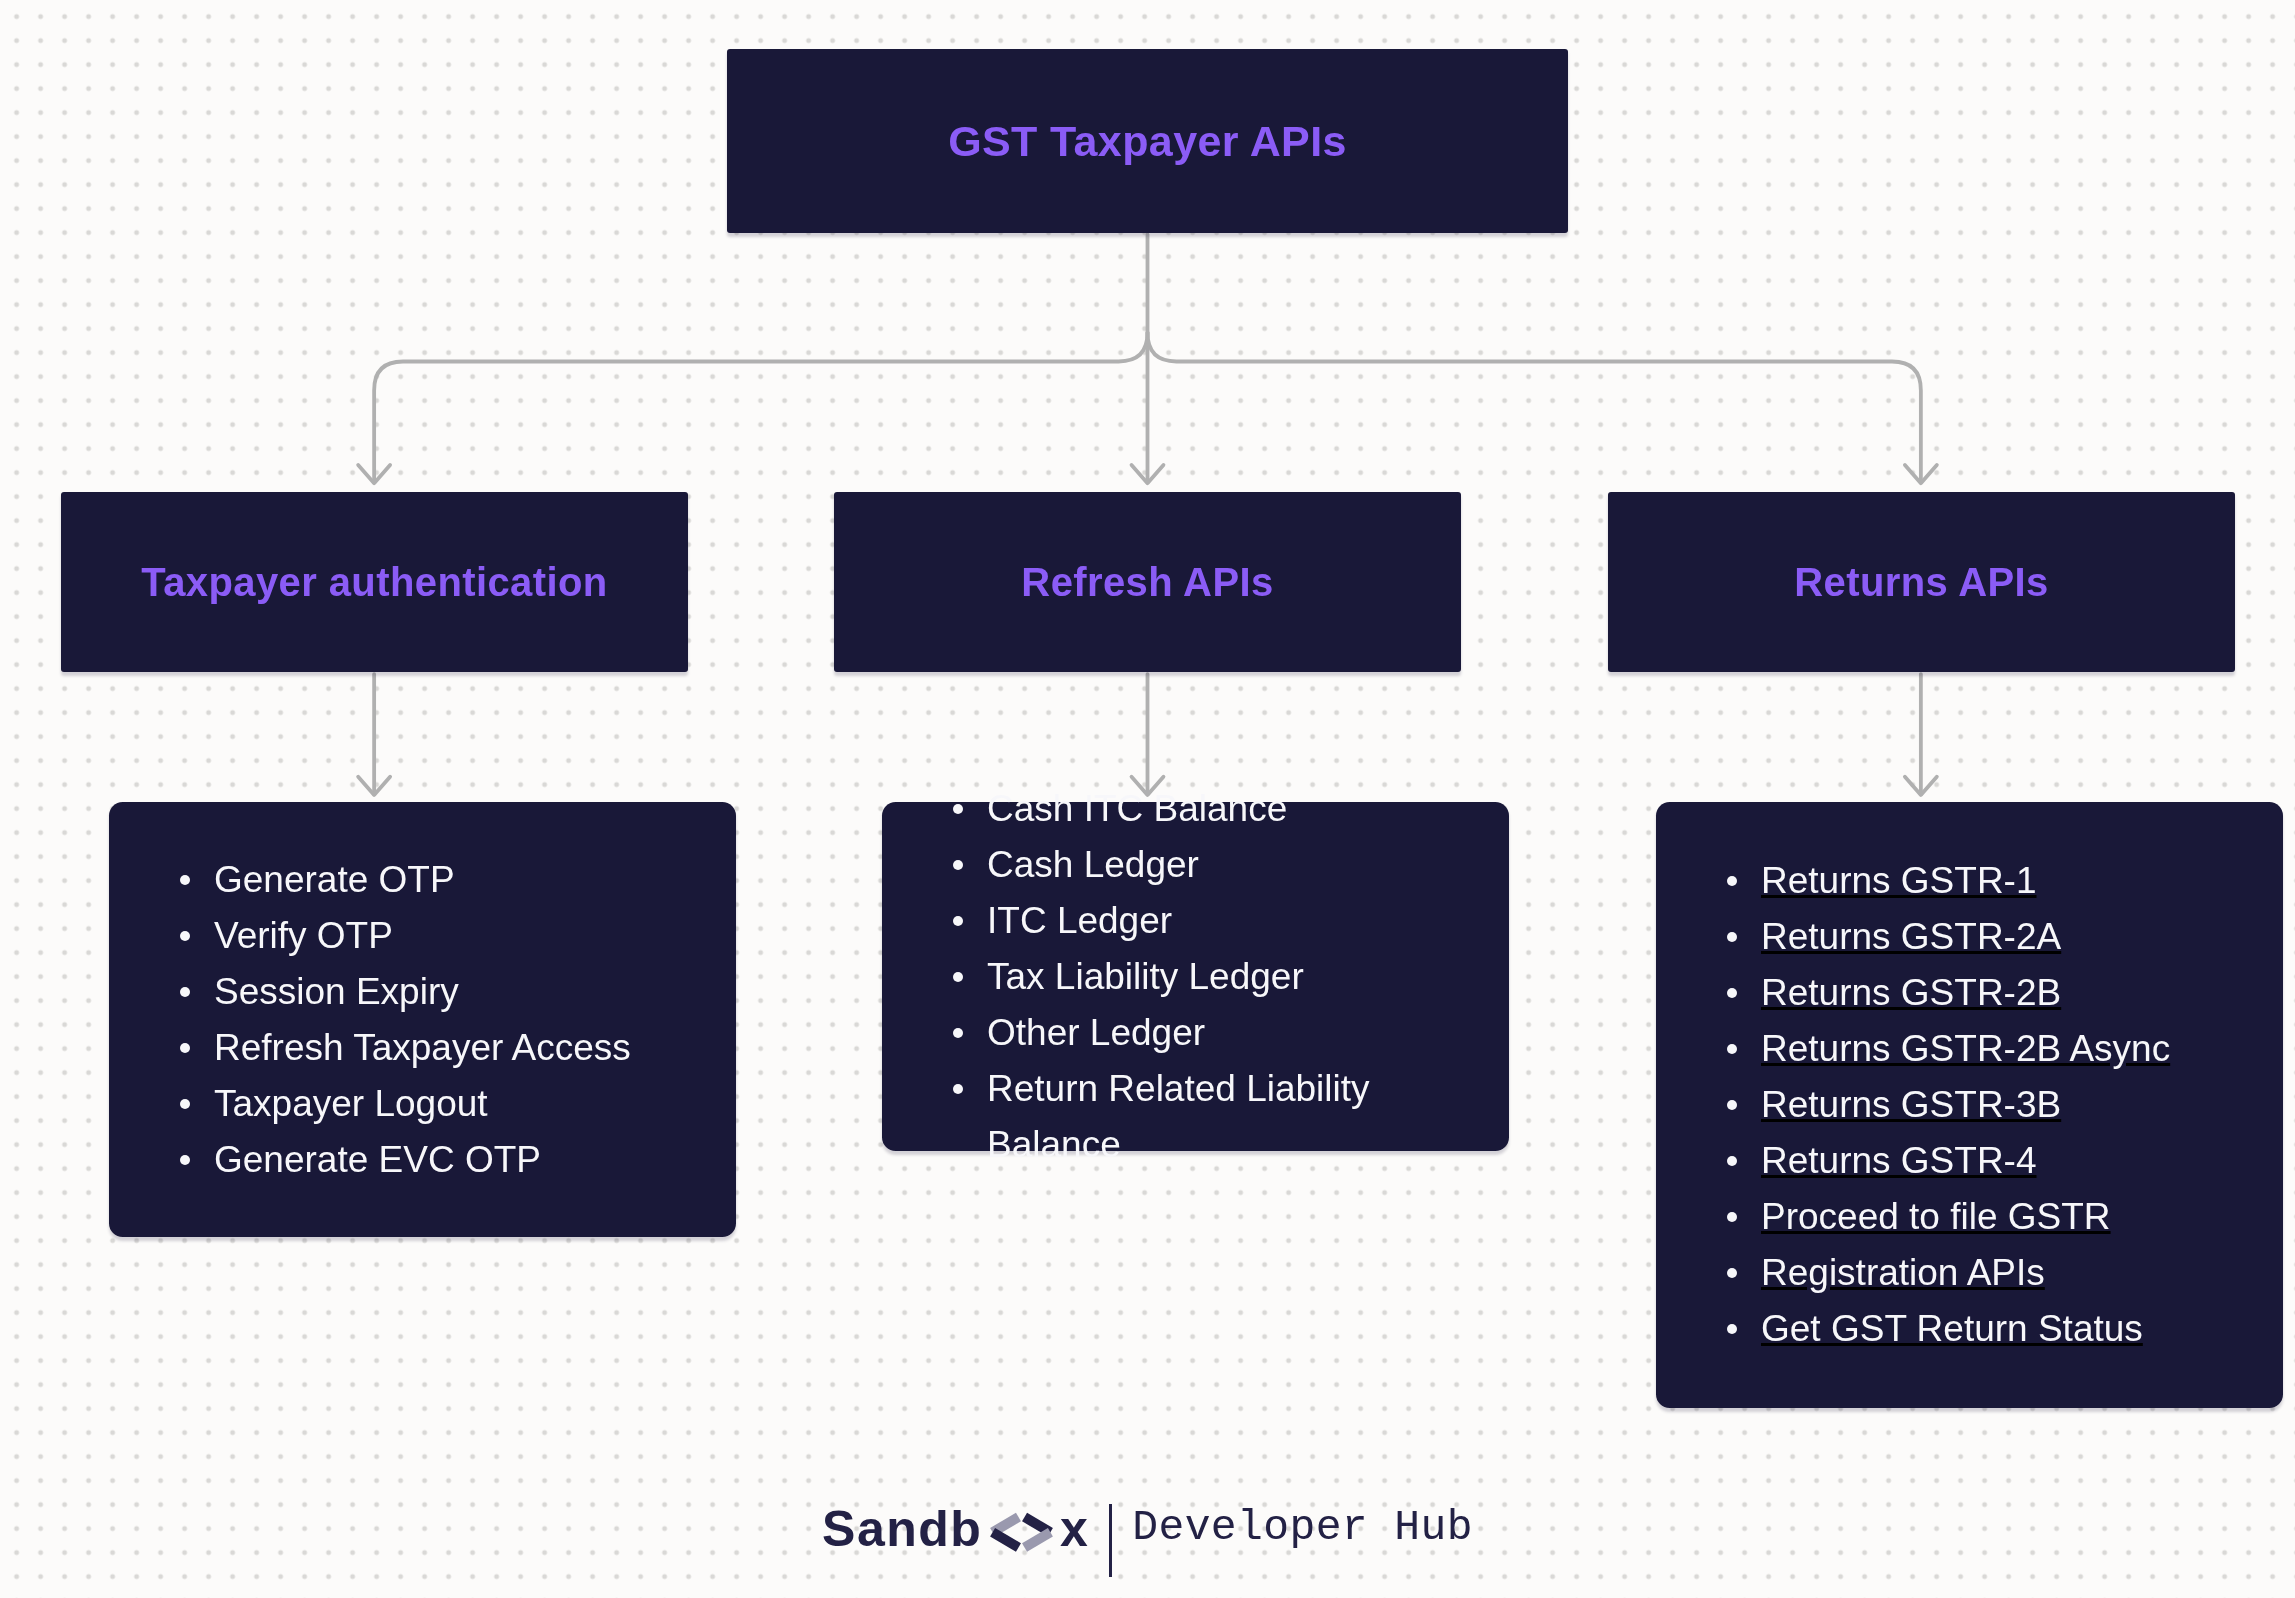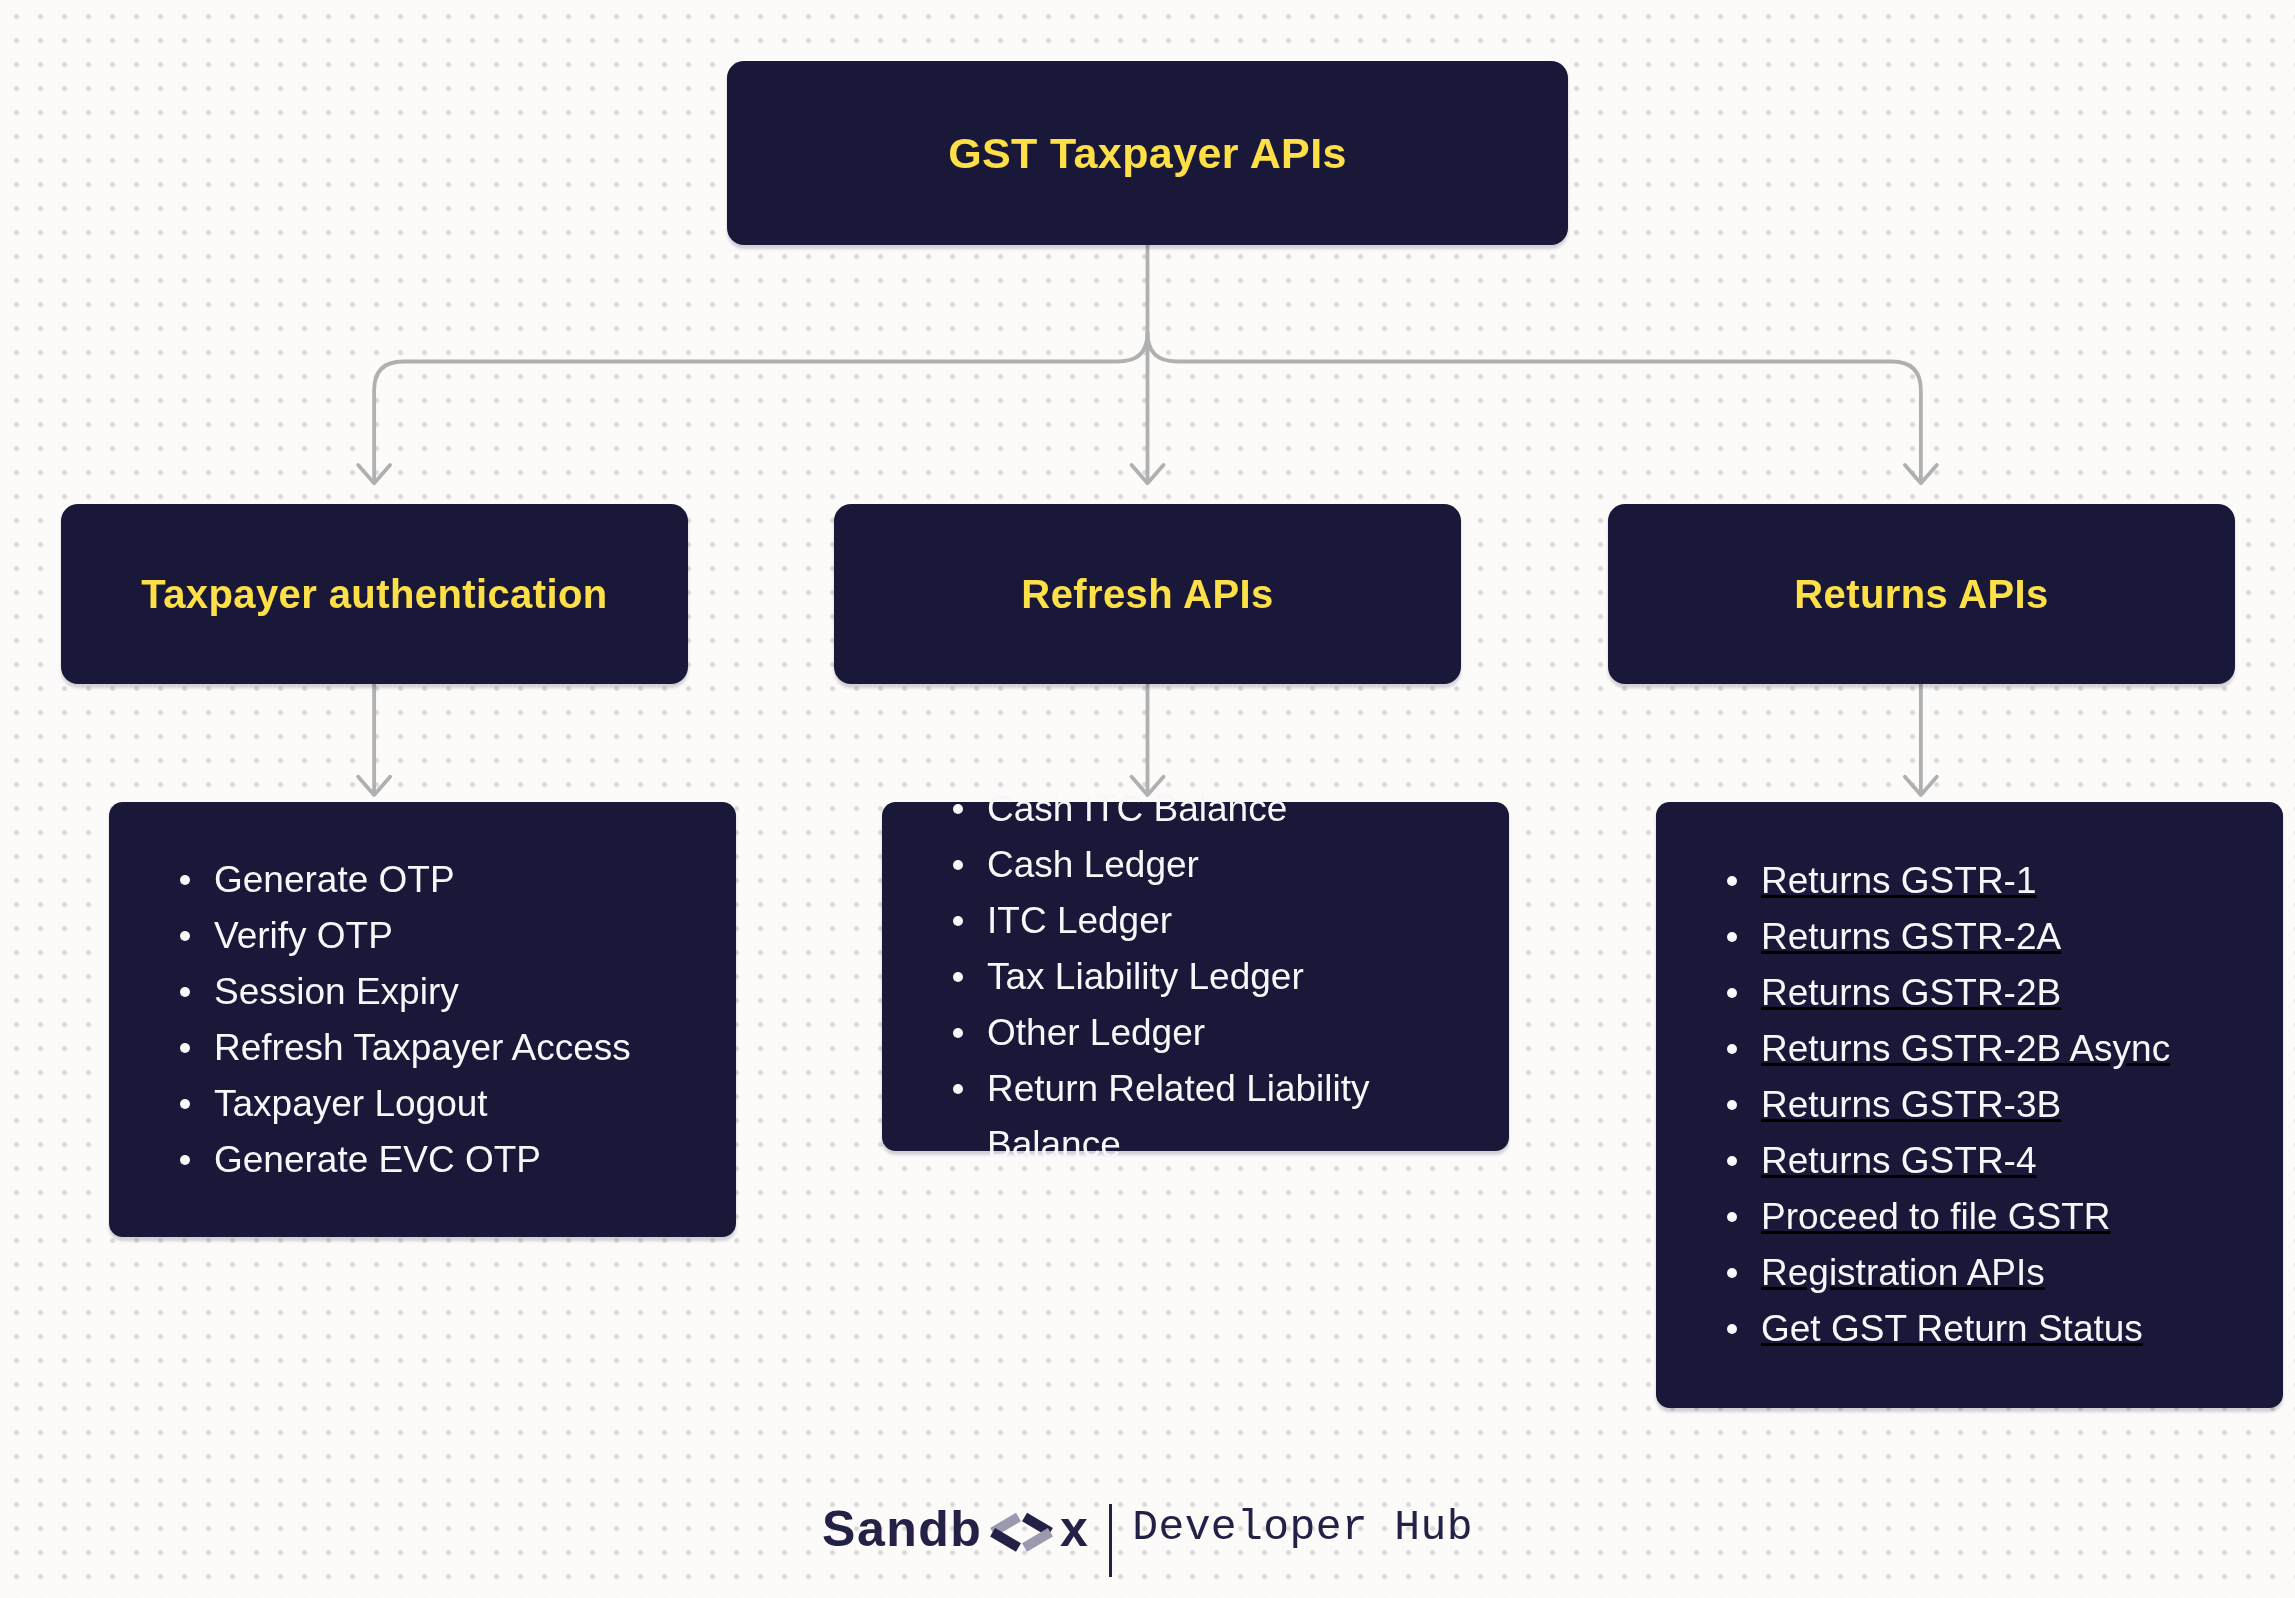--- a/index.html
+++ b/index.html
@@ -16,28 +16,27 @@
   }
   svg.connectors {
     position: absolute;
     inset: 0;
     width: 100%;
     height: 100%;
   }
   .node {
     position: absolute;
     background: #191838;
-    border-radius: 17px;
+    border-radius: 3px;
     box-shadow: 0 3.8px 3px rgba(25, 24, 56, 0.18);
-    color: #fde047;
+    color: #8b5cf6;
     display: flex;
     align-items: center;
     justify-content: center;
     box-sizing: border-box;
-    margin-top: 12px;
   }
   .node-title {
     font-weight: 700;
     text-align: center;
     letter-spacing: 0.4px;
   }
   .root-node { left: 727px; top: 49px; width: 841px; height: 184px; }
   .root-node .node-title { font-size: 43px; }
   .branch-node { top: 492px; width: 627px; height: 180px; }
   .branch-node .node-title { font-size: 40px; }

